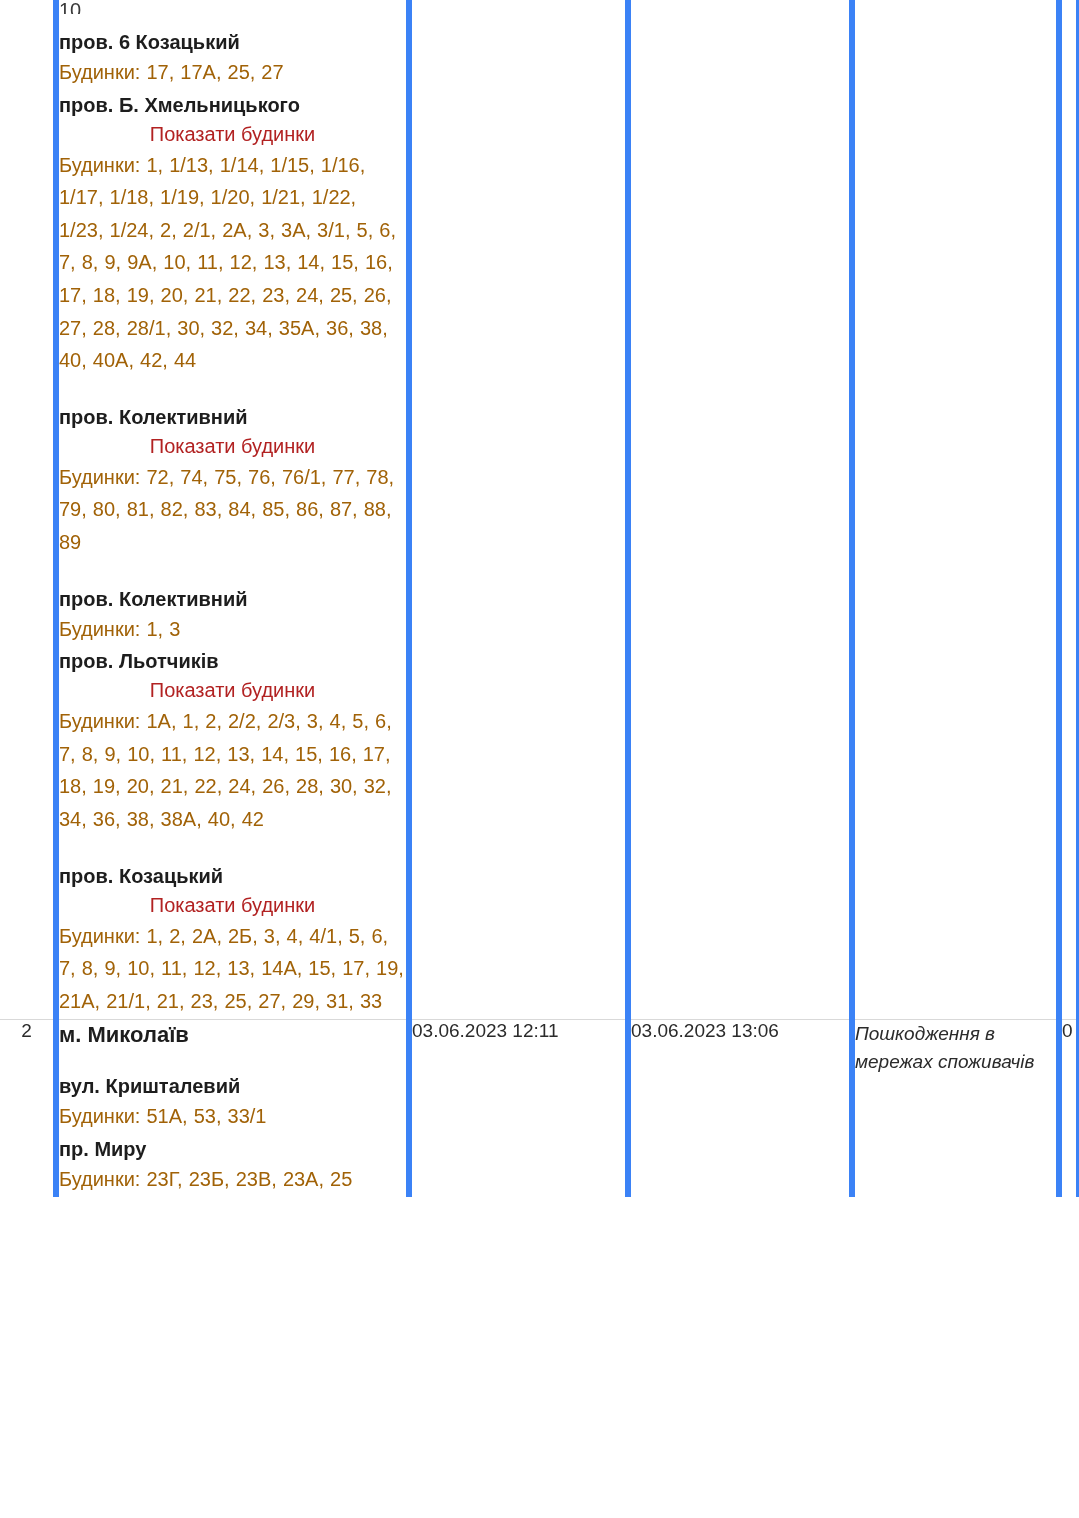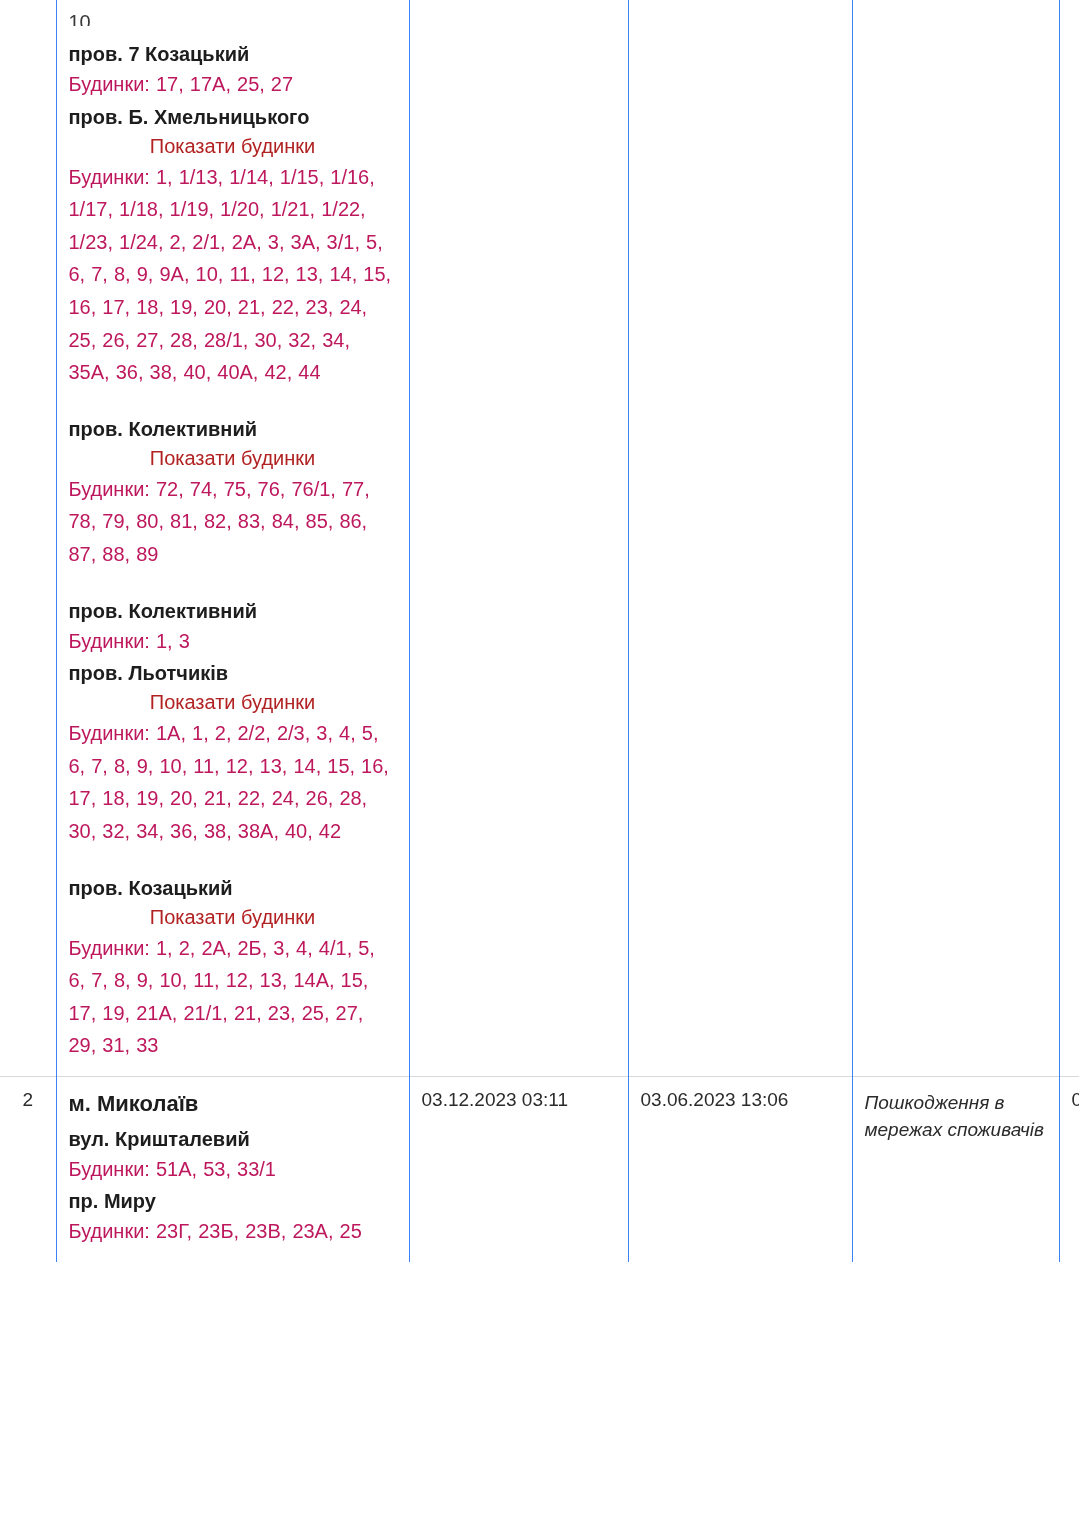--- a/index.html
+++ b/index.html
@@ -25,23 +25,23 @@
     table-layout: fixed;
   }
   table.outages col.c-num    { width: 56px; }
   table.outages col.c-addr   { width: 353px; }
   table.outages col.c-from   { width: 219px; }
   table.outages col.c-to     { width: 224px; }
   table.outages col.c-reason { width: 207px; }
   table.outages col.c-extra  { width: 20px; }
 
   table.outages td {
-    border-right: 1px solid #3b82f6;
+    border-right: 6px solid #3b82f6;
     vertical-align: top;
-    padding: 12px;
+    padding: 0;
   }
   table.outages tr.row-sep > td {
     border-top: 1px solid #d9d9d9;
   }
   td.cell-pad {
     padding: 14px 18px 22px 18px;
   }
   td.num {
     text-align: center;
     font-size: 19px;
@@ -65,33 +65,33 @@
     font-size: 19px;
     color: #2b2b2b;
     padding: 22px 0 0 4px;
     border-right: none;
     overflow: hidden;
   }
   .city {
     font-size: 22px;
     font-weight: bold;
     color: #1d1d1d;
-    margin: 0 0 6px 0;
+    margin: 0 0 22px 0;
     line-height: 1.35;
   }
   .street {
     font-size: 20px;
     font-weight: bold;
     color: #1d1d1d;
     line-height: 1.4;
     margin: 0;
   }
   .houses {
     font-size: 20px;
-    color: #be185d;
+    color: #a16207;
     line-height: 1.63;
     margin: 0 0 2px 0;
     word-spacing: 0.5px;
   }
   .show-houses {
     font-size: 20px;
     color: #b22222;
     line-height: 1.5;
     margin: 0;
     cursor: pointer;
@@ -124,21 +124,21 @@
     </colgroup>
     <tbody>
 
       <tr>
         <td class="num"></td>
         <td class="cell-pad">
           <div class="first-cell-inner">
             <div class="top-clip">10</div>
 
             <div class="block">
-              <div class="street">пров. 7 Козацький</div>
+              <div class="street">пров. 6 Козацький</div>
               <div class="houses">Будинки: 17, 17А, 25, 27</div>
             </div>
 
             <div class="block gap">
               <div class="street">пров. Б. Хмельницького</div>
               <div class="show-houses">Показати будинки</div>
               <div class="houses">Будинки: 1, 1/13, 1/14, 1/15, 1/16, 1/17, 1/18, 1/19, 1/20, 1/21, 1/22, 1/23, 1/24, 2, 2/1, 2А, 3, 3А, 3/1, 5, 6, 7, 8, 9, 9А, 10, 11, 12, 13, 14, 15, 16, 17, 18, 19, 20, 21, 22, 23, 24, 25, 26, 27, 28, 28/1, 30, 32, 34, 35А, 36, 38, 40, 40А, 42, 44</div>
             </div>
 
             <div class="block gap">
@@ -179,20 +179,20 @@
           <div class="block">
             <div class="street">вул. Кришталевий</div>
             <div class="houses">Будинки: 51А, 53, 33/1</div>
           </div>
 
           <div class="block">
             <div class="street">пр. Миру</div>
             <div class="houses">Будинки: 23Г, 23Б, 23В, 23А, 25</div>
           </div>
         </td>
-        <td class="date">03.12.2023 03:11</td>
+        <td class="date">03.06.2023 12:11</td>
         <td class="date">03.06.2023 13:06</td>
         <td class="reason">Пошкодження в мережах споживачів</td>
         <td class="extra">0</td>
       </tr>
     </tbody>
   </table>
 </div>
 
 </body></html>

